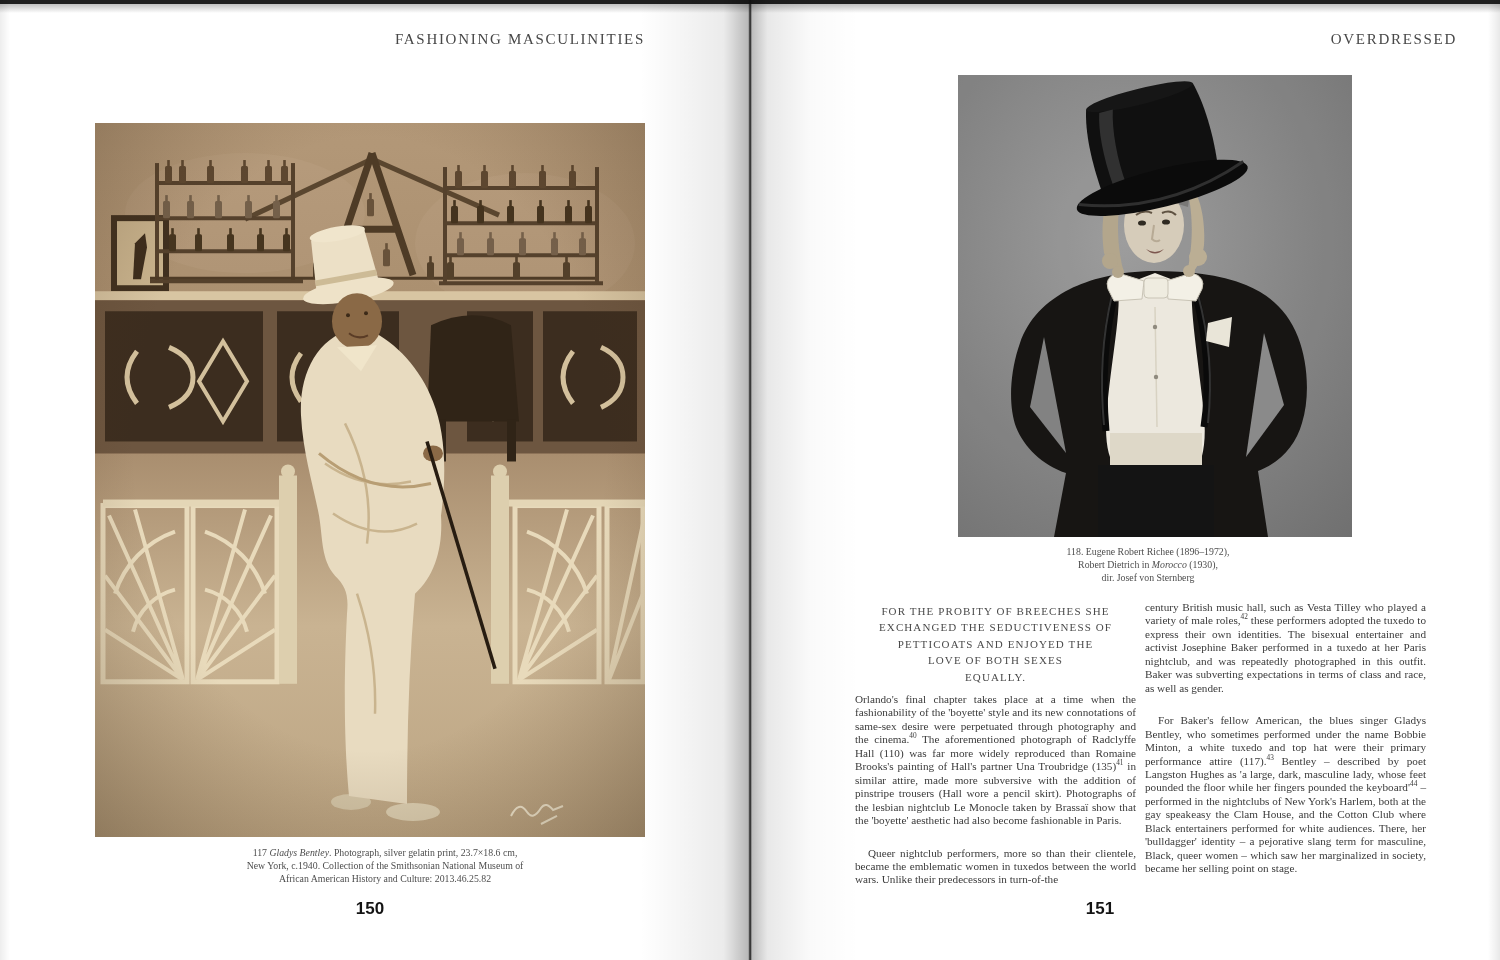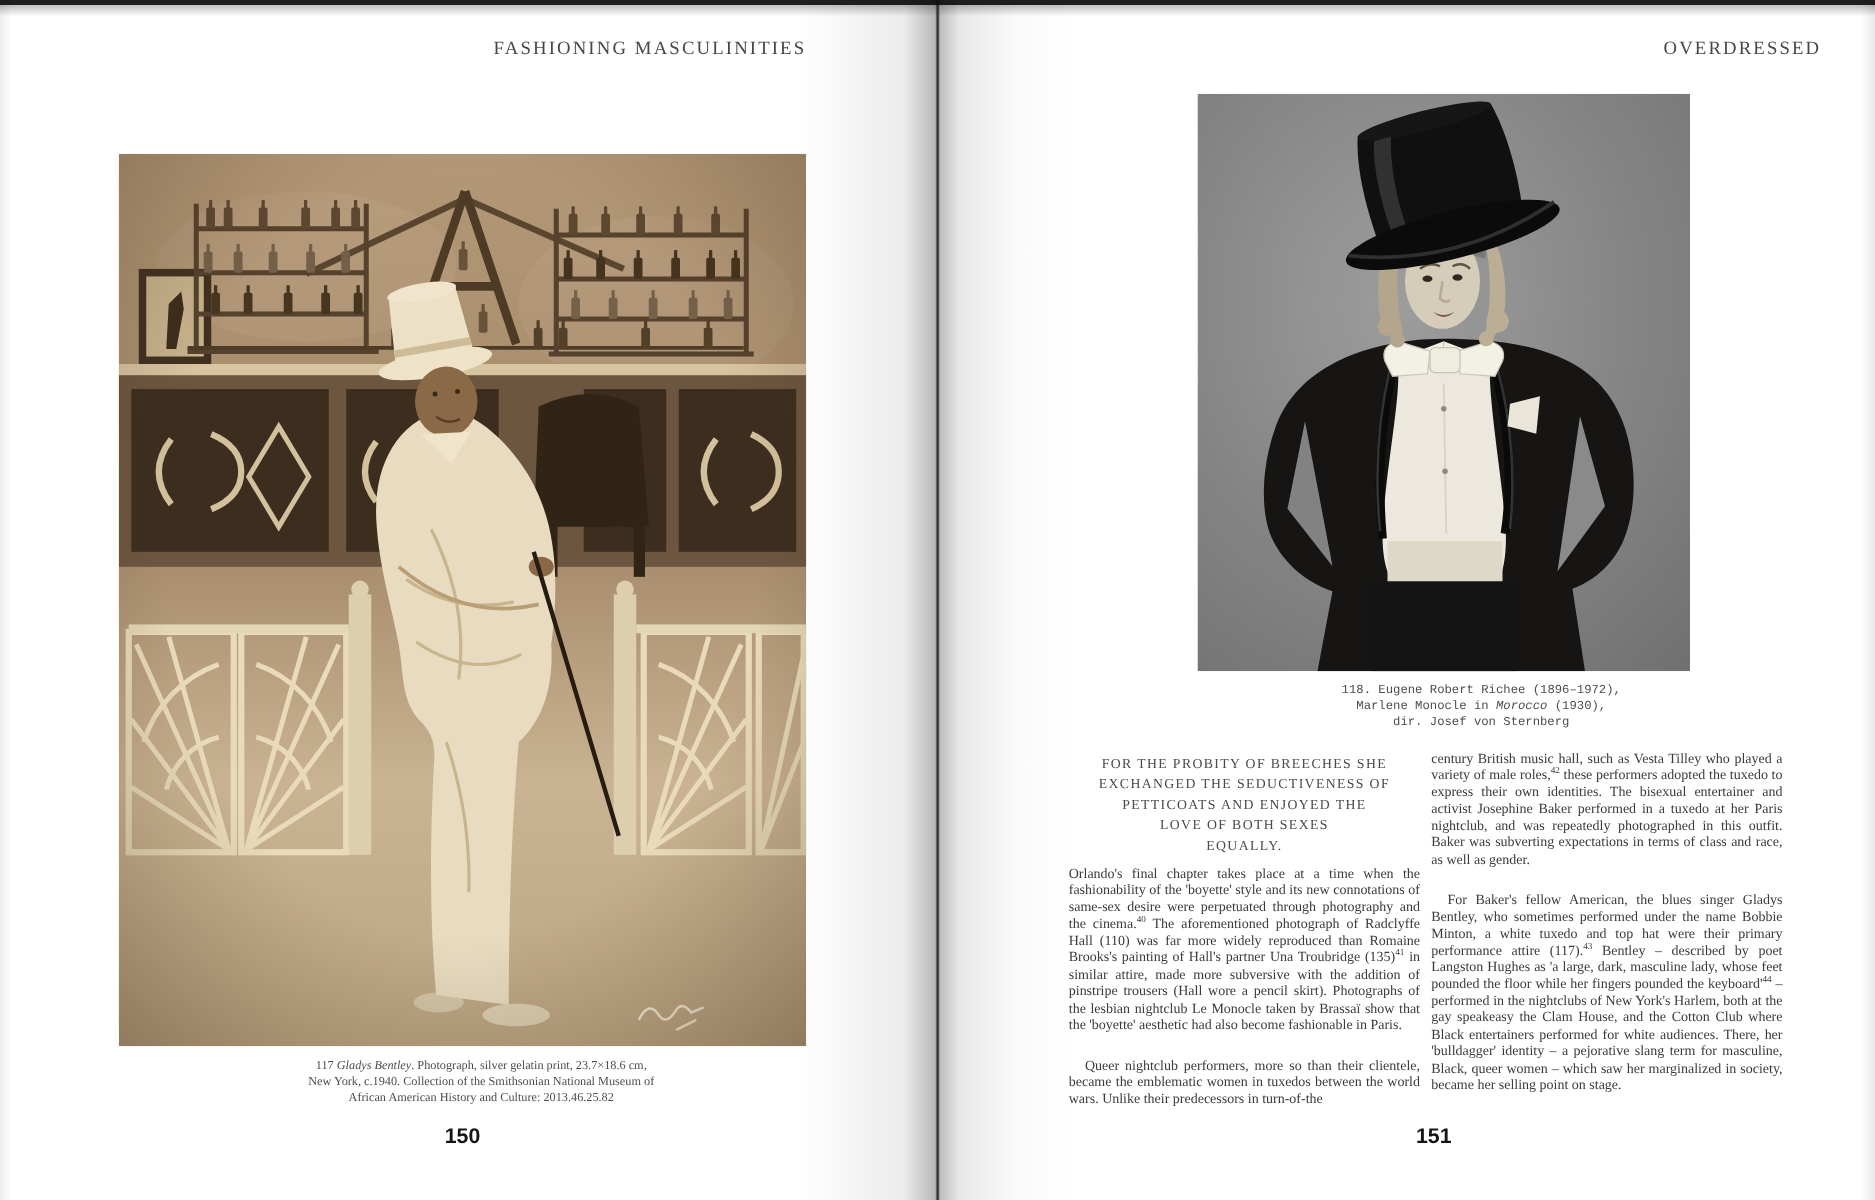--- a/index.html
+++ b/index.html
@@ -19,34 +19,34 @@
   .running-head{position:absolute;top:31px;font-size:15px;letter-spacing:1.7px;
                 color:#474747;text-align:right;}
   .head-left{left:95px;width:550px;}
   .head-right{left:887px;width:570px;}
   .photo{position:absolute;}
   .photo svg{display:block;width:100%;height:100%;}
   .photo-left{left:95px;top:123px;width:550px;height:714px;}
   .photo-right{left:958px;top:75px;width:394px;height:462px;}
   .caption{position:absolute;font-size:9.8px;line-height:13px;color:#4d4d4d;text-align:center;}
   .caption-left{left:110px;top:846px;width:550px;}
-  .caption-right{left:900px;top:545px;width:570px;font-family:Liberation Mono, monospace;}
+  .caption-right{left:863px;top:545px;width:570px;}
   .caption i{font-style:italic;text-align:center;}
   .col{position:absolute;top:601px;width:281px;}
   .col-1{left:855px;}
   .col-2{left:1145px;}
   .pull-quote{white-space:pre-line;text-align:center;font-size:11px;line-height:16.4px;
               letter-spacing:1.1px;color:#4a4a4a;margin:2px 0 8px 0;}
   .body-par{margin:0;font-size:11.2px;line-height:13.45px;text-align:justify;color:#3a3a3a;}
   .body-par.indent{text-indent:13px;margin-top:19px;}
   .body-par sup{font-size:7.3px;line-height:0;vertical-align:super;}
   .pageno{position:absolute;top:899px;font-family:"Liberation Sans", sans-serif;
           font-weight:bold;font-size:17px;color:#141414;text-align:center;}
   .pageno-left{left:95px;width:550px;}
-  .pageno-right{left:862px;width:570px;}
+  .pageno-right{left:815px;width:570px;}
 </style>
 </head>
 <body>
 
 <div class="page-wrap">
 
   <div class="running-head head-left">FASHIONING MASCULINITIES</div>
 
   <div class="running-head head-right">OVERDRESSED</div>
 
@@ -290,21 +290,21 @@
         <ellipse cx="197" cy="20" rx="55" ry="8" fill="#161616"></ellipse>
         <path d="M150,100 C147,68 149,42 154,26 L168,26 C162,46 160,76 163,102 Z" fill="#3a3a3a" opacity="0.8"></path>
         <ellipse cx="197" cy="114" rx="88" ry="19" fill="#0b0b0b"></ellipse>
         <path d="M112,110 Q196,140 282,108" stroke="#2f2f2f" stroke-width="3" fill="none"></path>
       </g>
     </svg>
   </div>
 
   <div class="caption caption-right">
     <div>118. Eugene Robert Richee (1896–1972),</div>
-    <div><span>Marlene Monocle in </span><i>Morocco</i><span> (1930),</span></div>
+    <div><span>Robert Dietrich in </span><i>Morocco</i><span> (1930),</span></div>
     <div>dir. Josef von Sternberg</div>
   </div>
 
   <div class="col col-1">
     <div class="pull-quote">FOR THE PROBITY OF BREECHES SHE
 EXCHANGED THE SEDUCTIVENESS OF
 PETTICOATS AND ENJOYED THE
 LOVE OF BOTH SEXES
 EQUALLY.</div>
     <div>

